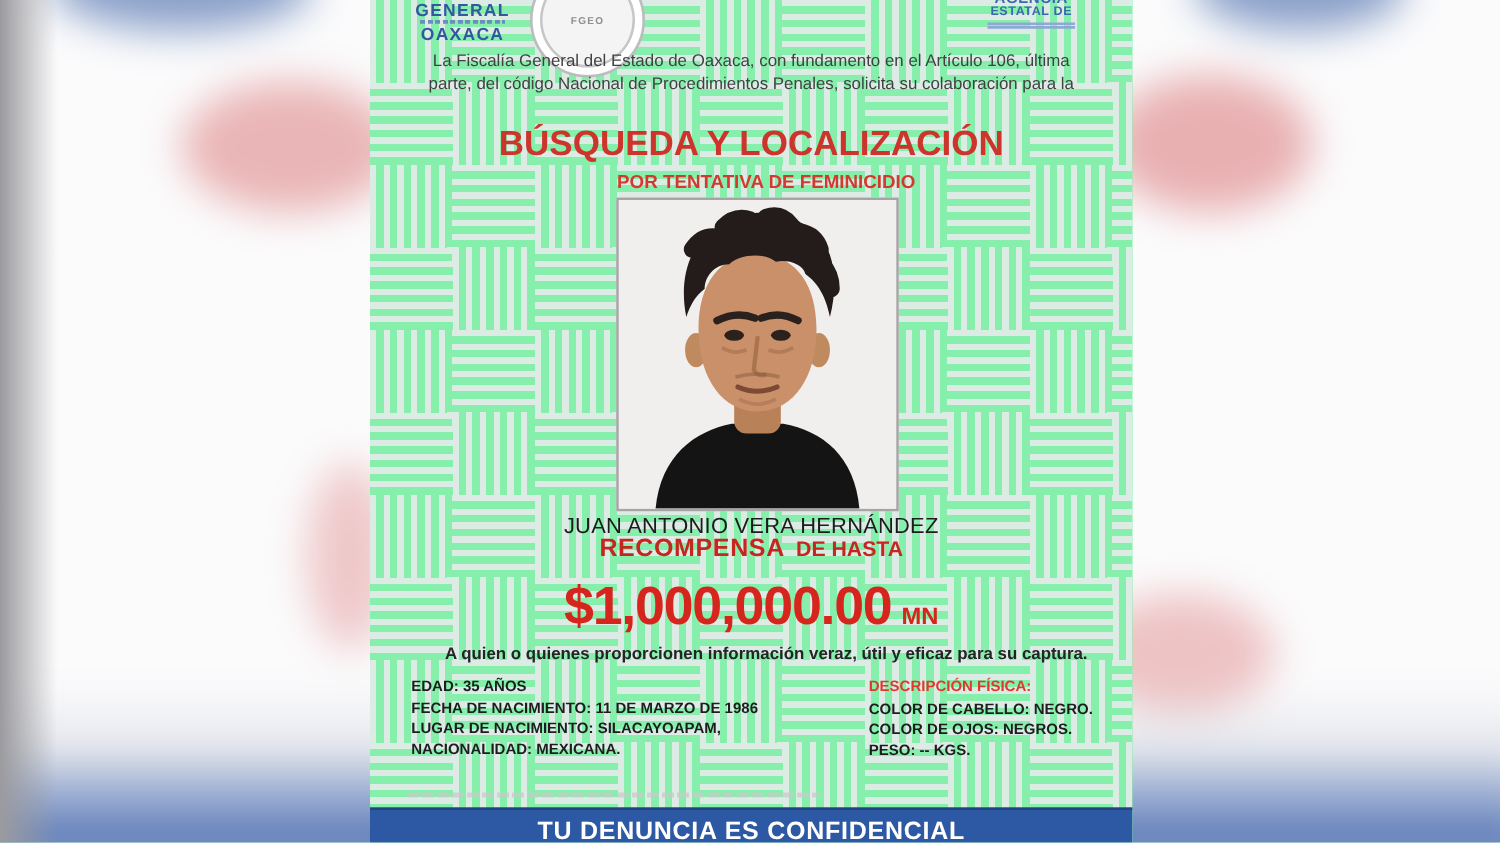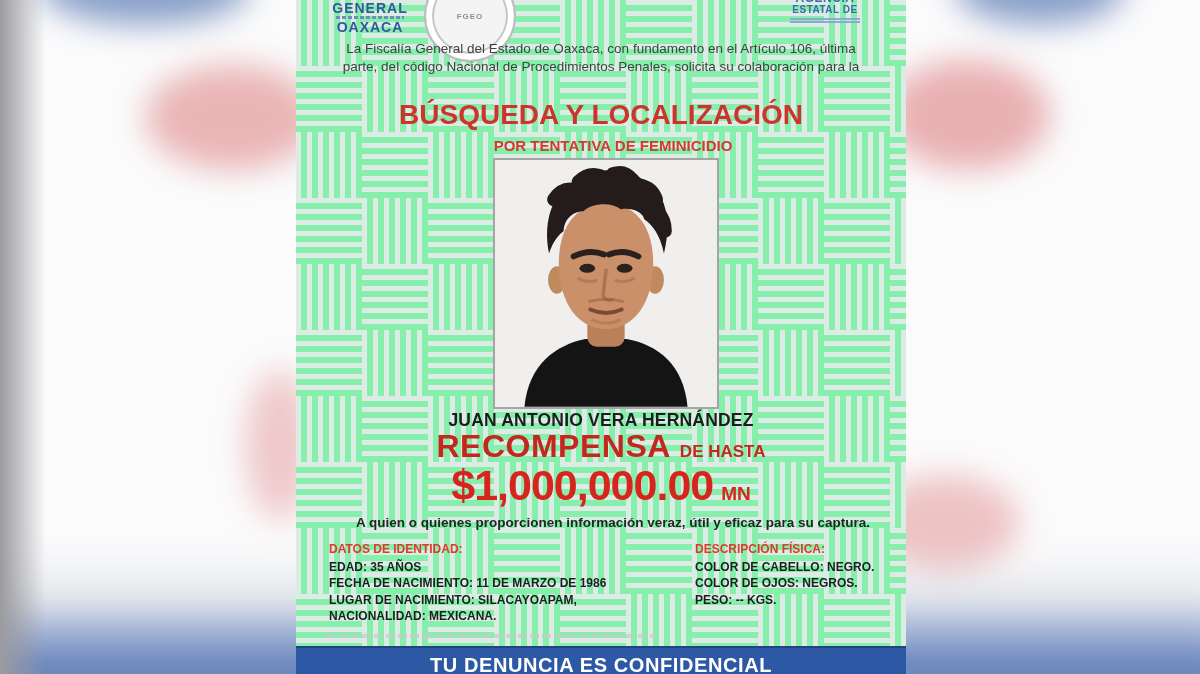--- a/index.html
+++ b/index.html
@@ -61,23 +61,23 @@
   .title { position:absolute; left:0; top:99px; width:100%; text-align:center;
            font-size:28px; font-weight:800; color:#cd342b; letter-spacing:0; }
   .subtitle { position:absolute; left:0; top:137px; width:100%; text-align:center;
            font-size:15px; font-weight:800; color:#d23a30;padding-left:24px; }
 
   .photo { position:absolute; left:197px; top:158px; width:226px; height:251px;
            border:2px solid #a5a5a5; background:#f3f2f0; }
   .photo svg { display:block; width:100%; height:100%; }
 
   .suspect-name { position:absolute; left:0; top:410px; width:100%; text-align:center;
-           font-size:17.5px; font-weight:700; color:#1c1c1e; letter-spacing:.2px; }
+           font-size:17.5px; font-weight:400; color:#1c1c1e; letter-spacing:.2px; }
   .reward-row { position:absolute; left:0; top:428px; width:100%; text-align:center; }
-  .reward-label { font-size:32px; font-weight:800; color:#c4271e; letter-spacing:.5px; }
+  .reward-label { font-size:20px; font-weight:800; color:#c4271e; letter-spacing:.5px; }
   .reward-qualifier { font-size:17px; font-weight:800; color:#c4271e; margin-left:9px; }
   .amount-row { position:absolute; left:0; top:461px; width:100%; text-align:center; }
   .amount { font-size:43px; font-weight:800; color:#d6251d; letter-spacing:-1px; }
   .currency { font-size:19px; font-weight:800; color:#d6251d; margin-left:8px; }
   .reward-note { position:absolute; left:12px; top:515px; width:100%; text-align:center;
            font-size:13.5px; font-weight:600; color:#242427; }
 
   .col { position:absolute; top:541px; font-size:12px; font-weight:700; color:#1d1d20;
          line-height:16.5px; }
   .col .heading { color:#e2382c; margin-bottom:1px; }
@@ -174,21 +174,20 @@
       <div class="suspect-name">JUAN ANTONIO VERA HERNÁNDEZ</div>
       <div class="reward-row">
         <span class="reward-label">RECOMPENSA</span><span class="reward-qualifier">DE HASTA</span>
       </div>
       <div class="amount-row">
         <span class="amount">$1,000,000.00</span><span class="currency">MN</span>
       </div>
       <div class="reward-note">A quien o quienes proporcionen información veraz, útil y eficaz para su captura.</div>
 
       <div class="col col-left">
-        <div class="heading">DATOS DE IDENTIDAD:</div>
         <div>EDAD: 35 AÑOS</div>
         <div>FECHA DE NACIMIENTO: 11 DE MARZO DE 1986</div>
         <div>LUGAR DE NACIMIENTO: SILACAYOAPAM,</div>
         <div>NACIONALIDAD: MEXICANA.</div>
       </div>
 
       <div class="col col-right">
         <div class="heading">DESCRIPCIÓN FÍSICA:</div>
         <div>COLOR DE CABELLO: NEGRO.</div>
         <div>COLOR DE OJOS: NEGROS.</div>

